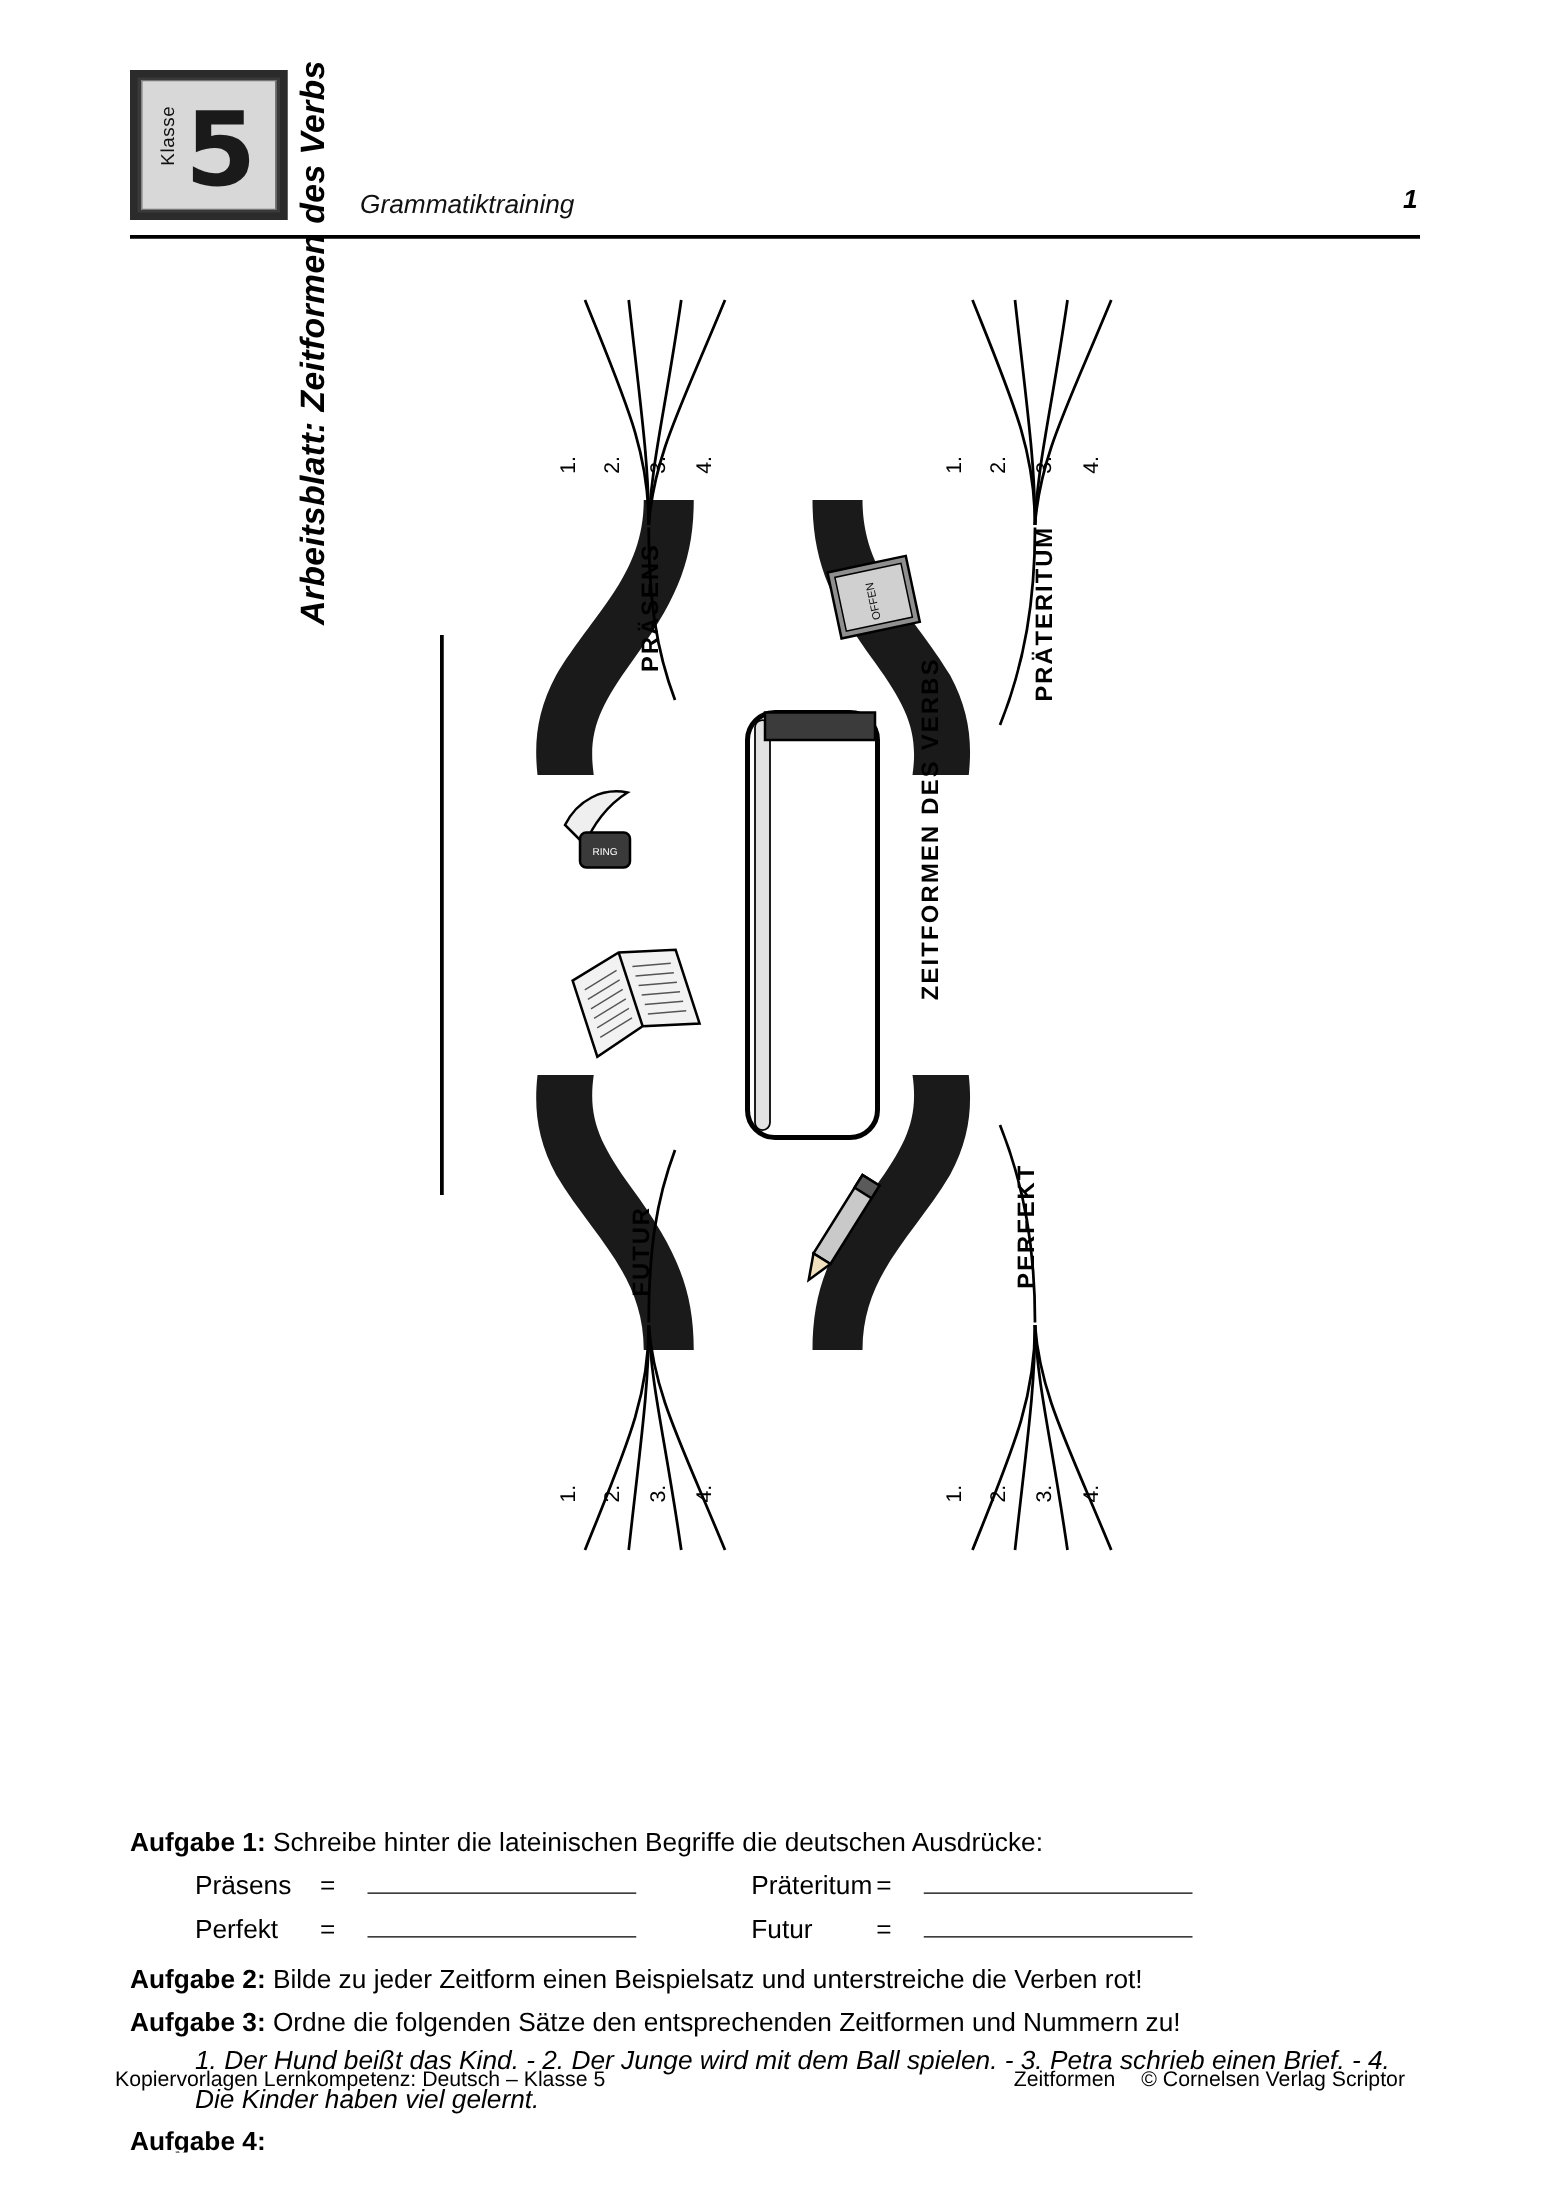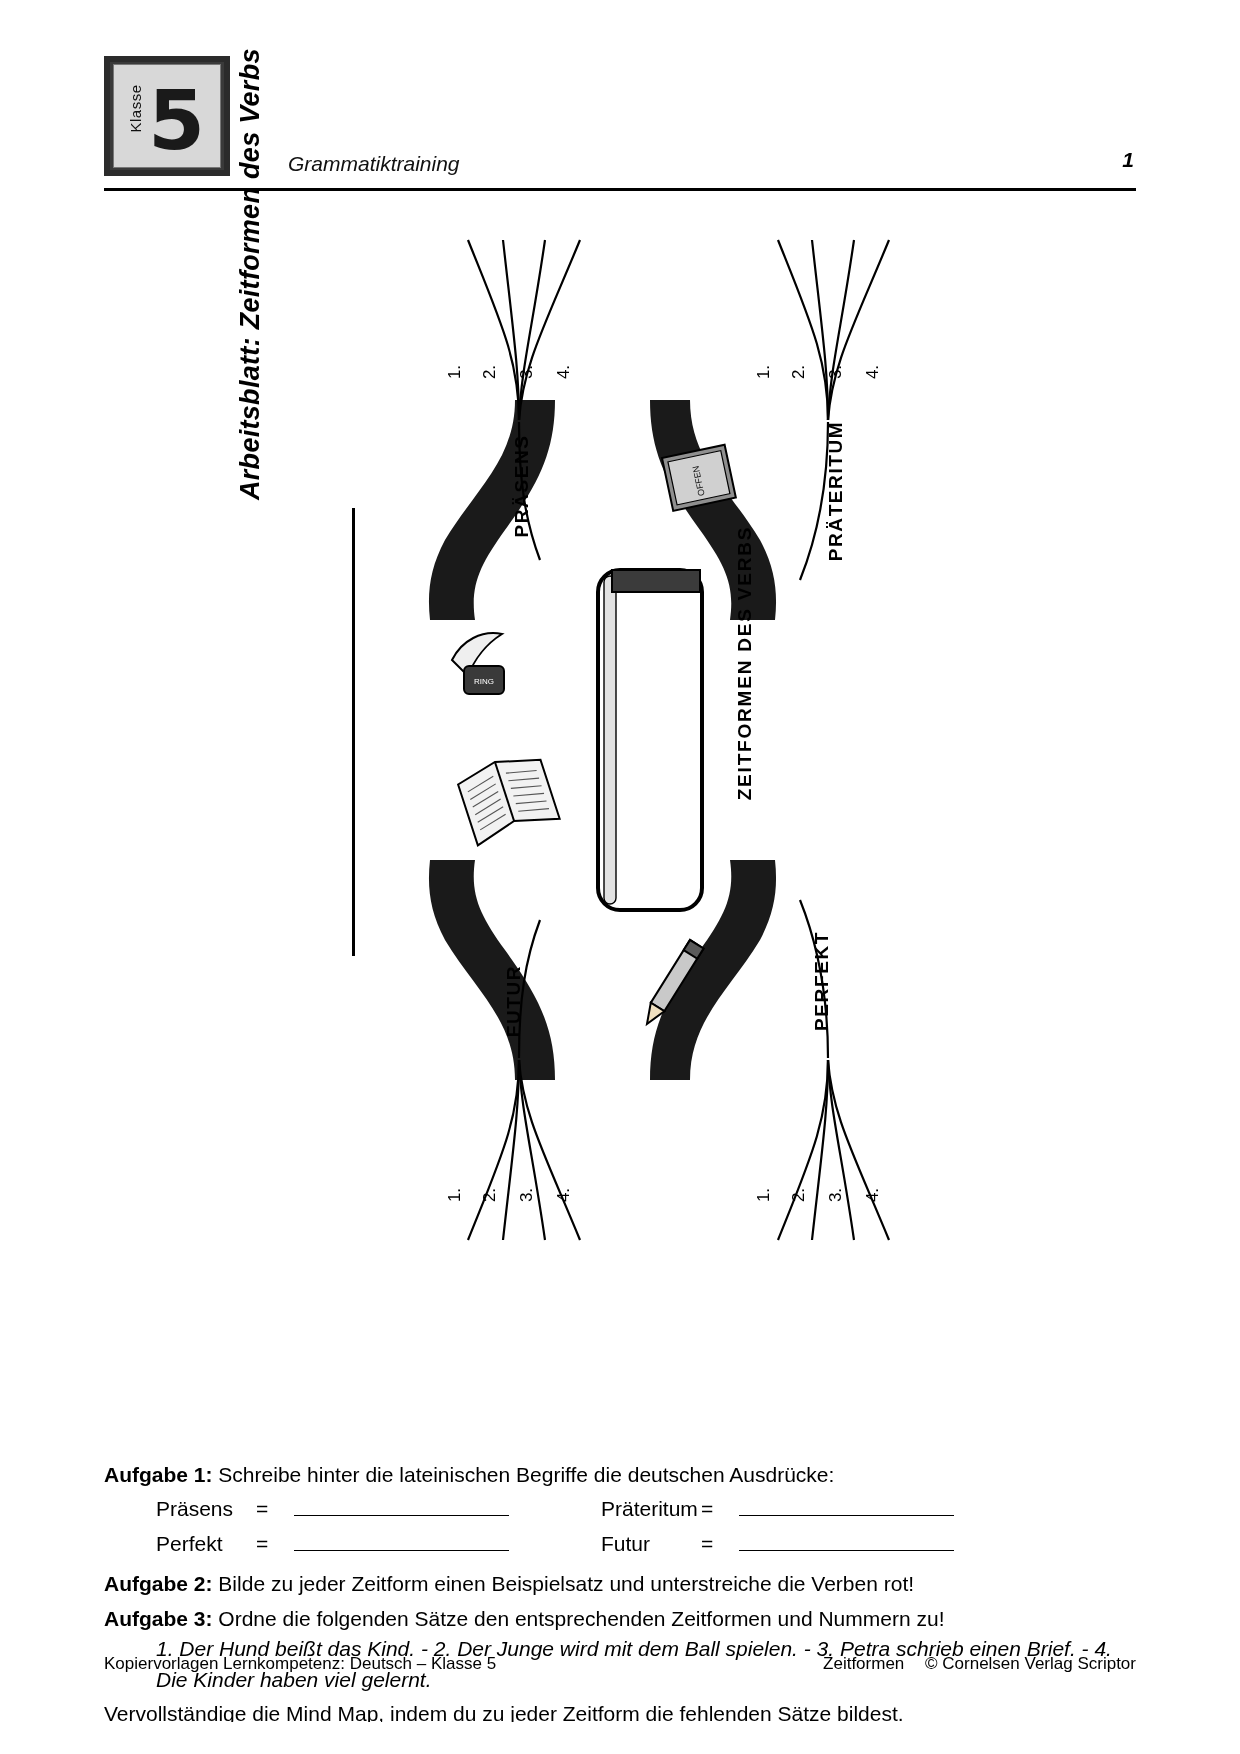--- a/index.html
+++ b/index.html
@@ -182,21 +182,21 @@
     position: relative;
     height: 17px;
     overflow: hidden;
     color: #000;
   }
   .task-clipped span { display: block; margin-top: -6px; }
 
   
   .footer {
     position: absolute;
-    left: 104px;
+    left: 92px;
     top: 1654px;
     width: 1032px;
     font-size: 17px;
     display: flex;
     justify-content: space-between;
   }
   .footer-right span { margin-left: 16px; }
 </style>
 </head>
 <body>
@@ -375,20 +375,21 @@
   </div>
 
   <div class="task-row" style="">
     <span class="task-lead">Aufgabe 3:</span>
     <span>Ordne die folgenden Sätze den entsprechenden Zeitformen und Nummern zu!</span>
     <div class="task-indent">1. Der Hund beißt das Kind. - 2. Der Junge wird mit dem Ball spielen. - 3. Petra schrieb einen Brief. - 4. Die Kinder haben viel gelernt.</div>
   </div>
 
   <div class="task-row task-clipped" style="margin-top:10px;">
     <span>
+      <span class="task-lead">Aufgabe 4:</span>
       <span>Vervollständige die Mind Map, indem du zu jeder Zeitform die fehlenden Sätze bildest.</span>
     </span>
   </div>
 </div>
 
 <div class="footer">
   <div>Kopiervorlagen Lernkompetenz: Deutsch – Klasse 5</div>
   <div class="footer-right">
     <span>Zeitformen</span>
     <span>© Cornelsen Verlag Scriptor</span>

